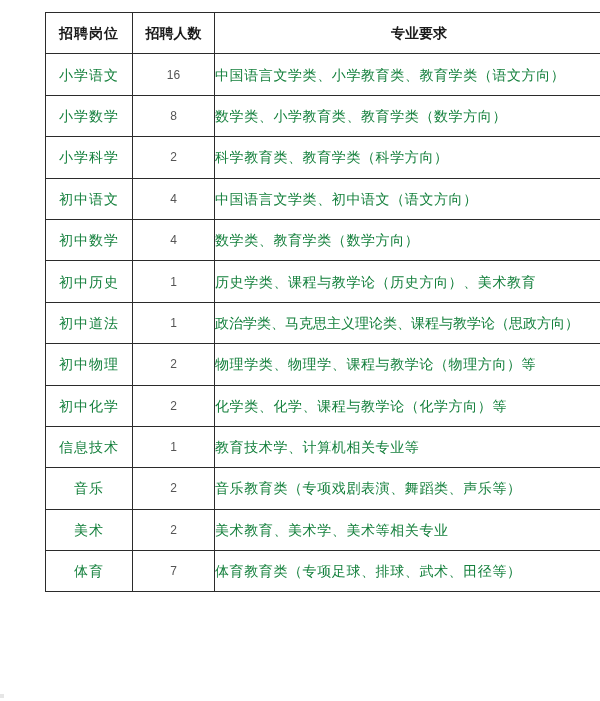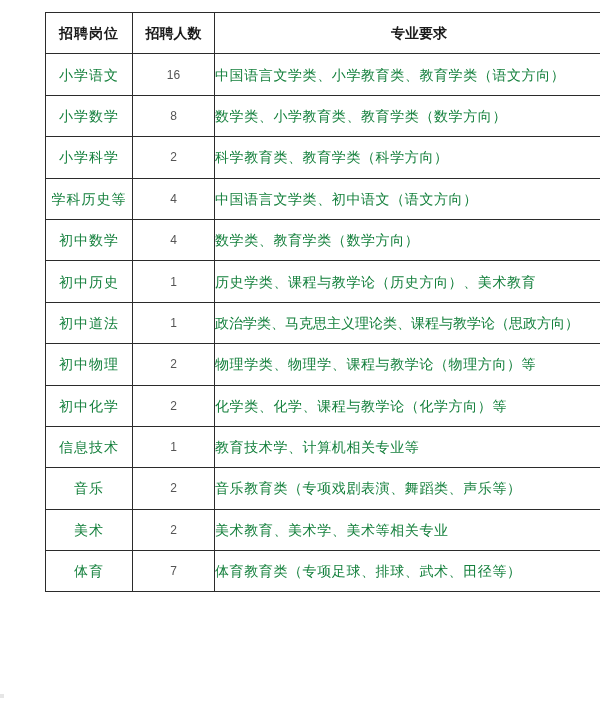--- a/index.html
+++ b/index.html
@@ -77,21 +77,21 @@
       <td class="col-position">小学数学</td>
       <td class="col-count">8</td>
       <td class="col-req">数学类、小学教育类、教育学类（数学方向）</td>
     </tr>
     <tr>
       <td class="col-position">小学科学</td>
       <td class="col-count">2</td>
       <td class="col-req">科学教育类、教育学类（科学方向）</td>
     </tr>
     <tr>
-      <td class="col-position">学科历史等</td>
+      <td class="col-position">初中语文</td>
       <td class="col-count">4</td>
       <td class="col-req">中国语言文学类、初中语文（语文方向）</td>
     </tr>
     <tr>
       <td class="col-position">初中数学</td>
       <td class="col-count">4</td>
       <td class="col-req">数学类、教育学类（数学方向）</td>
     </tr>
     <tr>
       <td class="col-position">初中历史</td>

